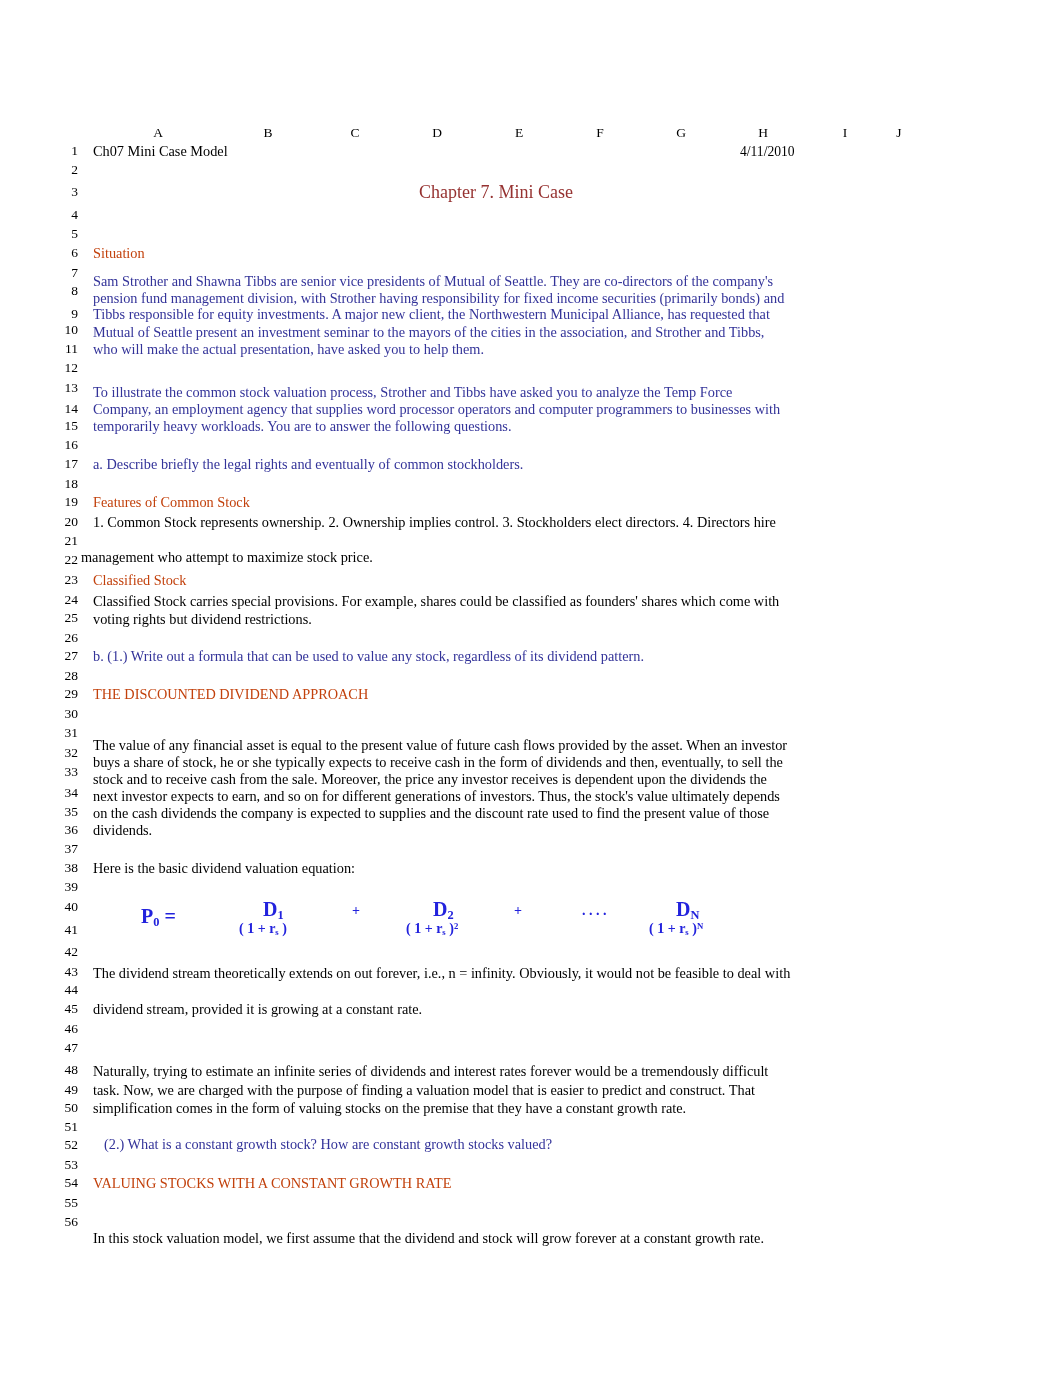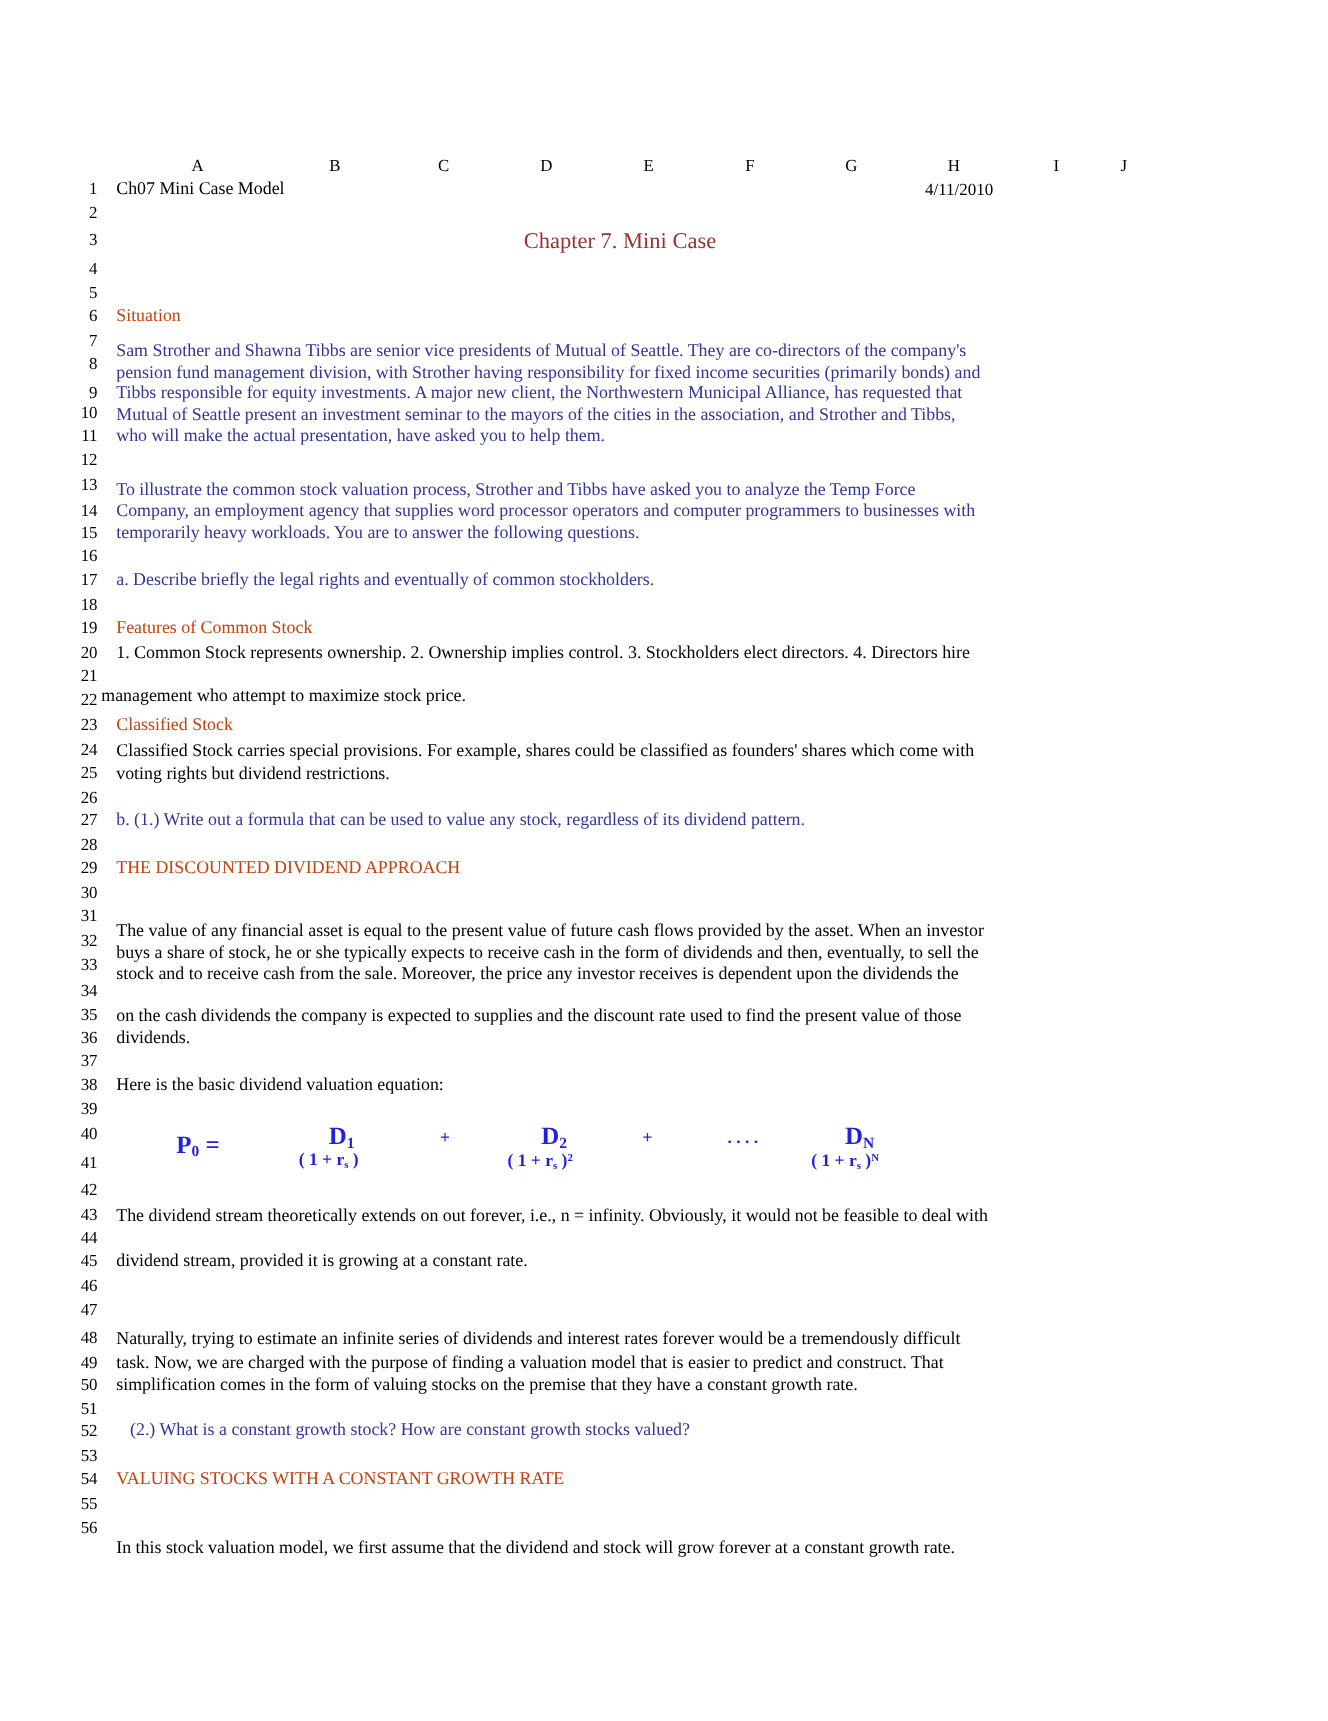--- a/index.html
+++ b/index.html
@@ -202,20 +202,21 @@
   <div class="cell c-black" style="left:93px; top:593px;">Classified Stock carries special provisions.       For example, shares could be classified as founders' shares which come with</div>
   <div class="cell c-black" style="left:93px; top:611px;">voting rights but dividend restrictions.</div>
 
   <div class="cell c-blue" style="left:93px; top:648px;">b.  (1.) Write out a formula that can be used to value any stock, regardless of its dividend pattern.</div>
 
   <div class="cell c-red" style="left:93px; top:686px;">THE DISCOUNTED DIVIDEND APPROACH</div>
 
   <div class="cell c-black" style="left:93px; top:737px;">The value of any financial asset is equal to the present value of future cash flows provided by the asset. When an investor</div>
   <div class="cell c-black" style="left:93px; top:754px;">buys a share of stock, he or she typically expects to receive cash in the form of dividends and then, eventually, to sell the</div>
   <div class="cell c-black" style="left:93px; top:771px;">stock and to receive cash from the sale.      Moreover, the price any investor receives is dependent upon the dividends the</div>
+  <div class="cell c-black" style="left:93px; top:788px;">next investor expects to earn, and so on for different generations of investors.         Thus, the stock's value ultimately depends</div>
   <div class="cell c-black" style="left:93px; top:805px;">on the cash dividends the company is expected to supplies and the discount rate used to find the present value of those</div>
   <div class="cell c-black" style="left:93px; top:822px;">dividends.</div>
 
   <div class="cell c-black" style="left:93px; top:860px;">Here is the basic dividend valuation equation:</div>
 
   <div class="formula" style="left:0; top:0; width:1062px; height:0;">
     <span class="fnum" style="left:141px; top:905px;"><span>P</span><sub>0</sub> <span>=</span></span>
 
     <span class="fnum" style="left:263px; top:898px;"><span>D</span><sub>1</sub></span>
     <span class="fden" style="left:239px; top:921px;"><span>( 1 + r</span><sub>s</sub><span> )</span></span>

